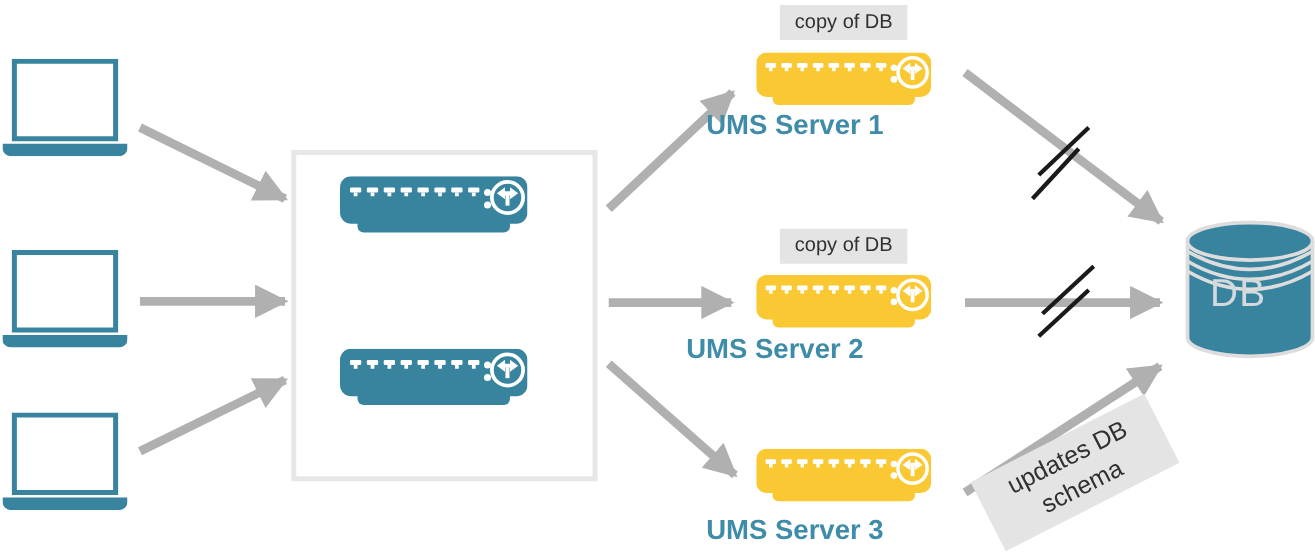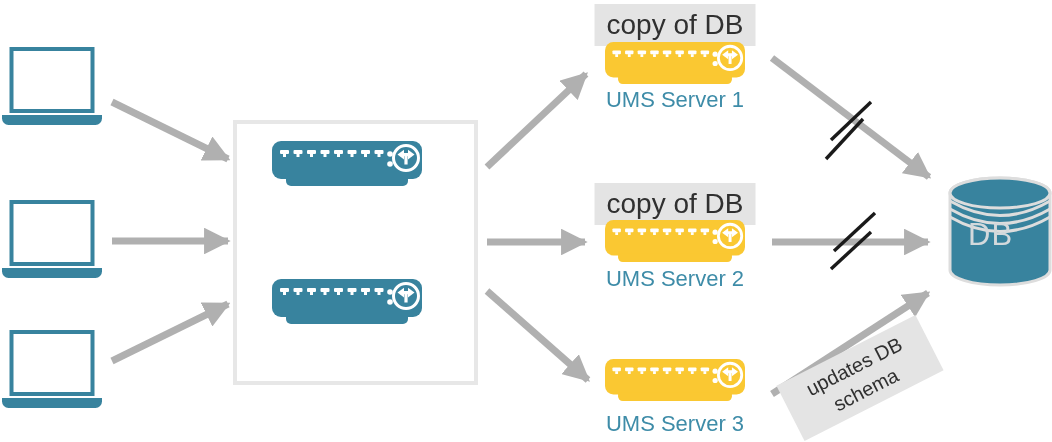--- a/index.html
+++ b/index.html
@@ -9,26 +9,26 @@
   }
   svg.icon{position:absolute;display:block;overflow:visible;}
   .teal{color:#38839E;}
   .yellow{color:#FAC832;}
   .lb-box{
     position:absolute;left:233px;top:120px;width:245px;height:265px;
     border:4px solid #E7E7E7;background:#ffffff;box-sizing:border-box;
   }
   .arrows{position:absolute;left:0;top:0;}
   .node-label{
-    position:absolute;width:220px;text-align:center;
-    color:#3E8CA8;font-size:22px;line-height:1.1;white-space:nowrap;
+    position:absolute;width:220px;
+    color:#3E8CA8;font-size:22px;line-height:1.1;white-space:nowrap;font-weight:bold;
   }
   .badge{
     position:absolute;transform:translateX(-50%);
-    background:#E4E4E4;color:#303030;font-size:28px;
+    background:#E4E4E4;color:#303030;font-size:16px;
     padding:5px 12px;white-space:nowrap;
   }
   .db-label{
     position:absolute;left:948px;top:217px;width:104px;
     color:#D3D9DC;font-size:31px;letter-spacing:1px;padding-left:20px;
   }
   .rot-note{
     position:absolute;left:782px;top:347px;width:156px;height:62px;
     background:#E4E4E4;color:#303030;font-size:20px;line-height:1.3;
     display:flex;flex-direction:column;align-items:center;justify-content:center;
@@ -132,21 +132,21 @@
   <div class="badge" style="left:675px;top:4px">copy of DB</div>
   <svg class="icon yellow" style="left:605px;top:42px;width:140px;height:43px">
       <use href="#sym-server"></use>
     </svg>
   <div class="node-label" style="left:565px;top:88px">UMS Server 1</div>
 
   <div class="badge" style="left:675px;top:183px">copy of DB</div>
   <svg class="icon yellow" style="left:605px;top:220px;width:140px;height:43px">
       <use href="#sym-server"></use>
     </svg>
-  <div class="node-label" style="left:565px;top:267px">UMS Server 2</div>
+  <div class="node-label" style="left:549px;top:267px">UMS Server 2</div>
 
   <svg class="icon yellow" style="left:605px;top:359px;width:140px;height:43px">
       <use href="#sym-server"></use>
     </svg>
   <div class="node-label" style="left:565px;top:412px">UMS Server 3</div>
 
   <svg class="icon" style="left:948px;top:176px;width:104px;height:112px" viewBox="0 0 104 112">
     <path d="M2,17 a50,15 0 0 1 100,0 v77 a50,15 0 0 1 -100,0 z" fill="#38839E" stroke="#DDDDDD" stroke-width="3"></path>
     <ellipse cx="52" cy="17" rx="50" ry="15" fill="#38839E" stroke="#DDDDDD" stroke-width="3"></ellipse>
     <path d="M2,25 q50,29 100,0" fill="none" stroke="#DDDDDD" stroke-width="3"></path>

